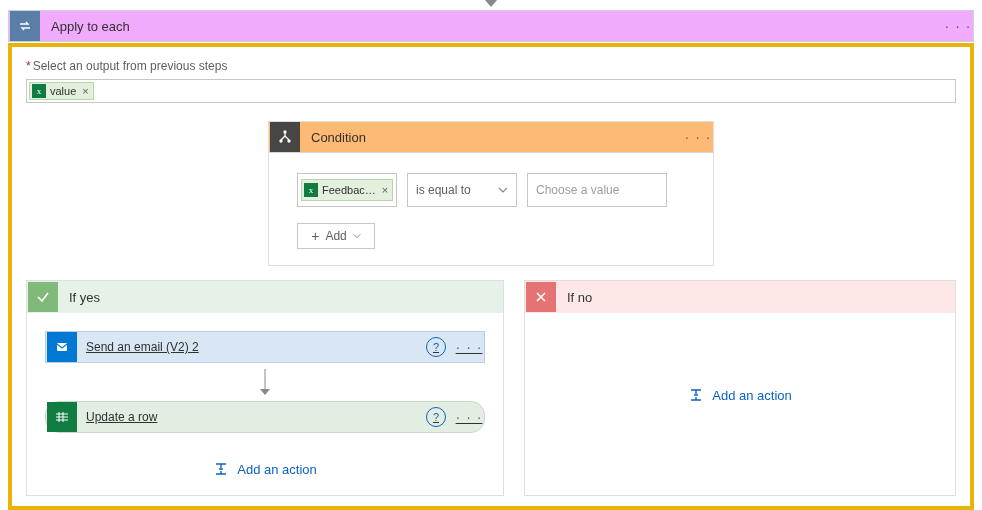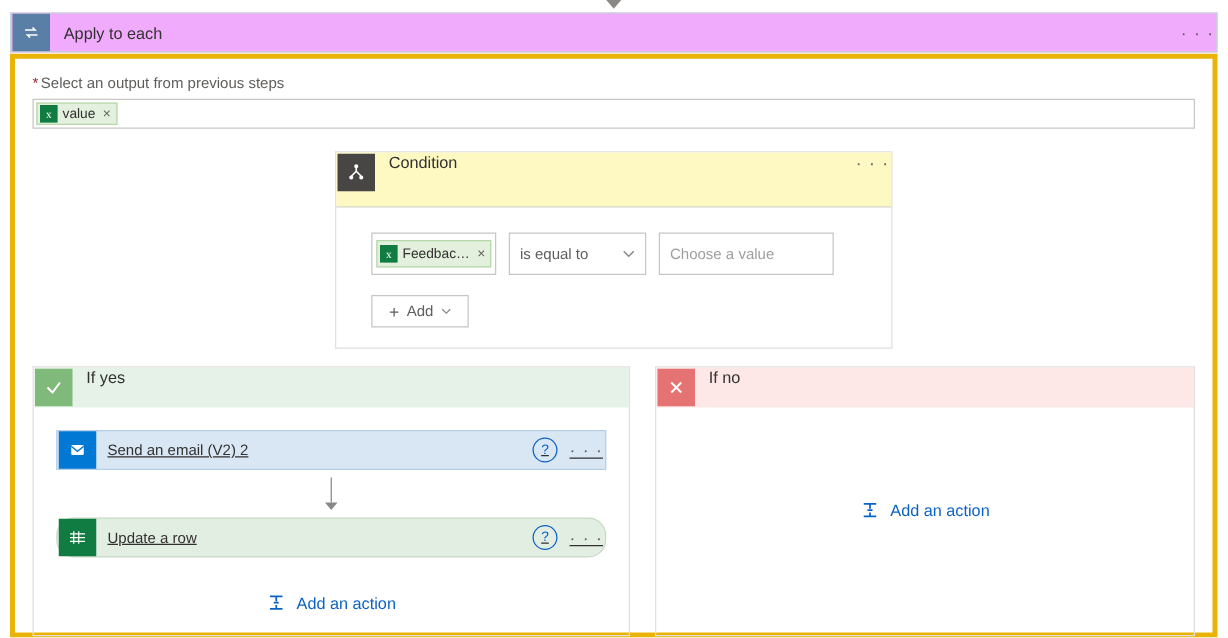--- a/index.html
+++ b/index.html
@@ -22,38 +22,38 @@
   .ate-body .label { font-size: 12px; color: #605e5c; margin-bottom: 6px; }
   .ate-body .label::before { content: "*"; color: #a4262c; margin-right: 2px; }
   .token-bar { border: 1px solid #c8c6c4; height: 24px; display: flex; align-items: center; padding: 2px; }
   .token { display: inline-flex; align-items: center; background: #e2f0dd; border: 1px solid #b6d7a8; padding: 1px 4px 1px 2px; height: 18px; font-size: 11px; color: #323130; }
   .token .xico { width: 14px; height: 14px; background: #107c41; margin-right: 4px; }
   .token .x { margin-left: 6px; color: #605e5c; font-size: 11px; }
   .token svg { display:block; }
 
   
   .cond-card { width: 446px; margin: 18px auto 0; border: 1px solid #e1dfdd; }
-  .cond-head { height: 44px; background: #fef9c3; border-bottom: 1px solid #d6d6d6; display: flex; }
+  .cond-head { height: 31px; background: #fdba74; border-bottom: 1px solid #d6d6d6; display: flex; align-items: center; }
   .cond-head .ico { width: 30px; height: 30px; background: #484644; margin: 1px; display: flex; align-items: center; justify-content: center; }
   .cond-head .title { flex: 1; padding: 0 10px; }
   .cond-head .dots { width: 30px; text-align: center; color: #605e5c; cursor: pointer; letter-spacing: 1px; font-size: 14px; }
   .cond-body { padding: 20px 28px 16px; }
   .cond-row { display: flex; gap: 10px; align-items: stretch; height: 34px; }
   .cond-val { width: 100px; border: 1px solid #c8c6c4; display: flex; align-items: center; padding: 3px; }
   .cond-val .token { flex:1; justify-content:flex-start; height: 22px; }
   .cond-op { width: 110px; border: 1px solid #c8c6c4; display: flex; align-items: center; color: #605e5c; font-size: 12px; padding: 0 8px; justify-content: space-between; }
   .cond-op .chev svg{display:block;}
   .cond-rhs { width: 140px; border: 1px solid #c8c6c4; display: flex; align-items: center; padding: 0 8px; color: #a19f9d; font-size: 12px; }
   .add-btn { margin-top: 16px; border: 1px solid #c8c6c4; height: 26px; width: 78px; display: inline-flex; align-items: center; justify-content: center; gap: 6px; color: #605e5c; font-size: 12px; cursor: pointer; }
   .add-btn .plus { font-size: 14px; line-height: 1; }
 
   
   .branches { display: flex; gap: 20px; margin: 14px 0 0; }
   .branch { flex: 1; border: 1px solid #e1dfdd; display: flex; flex-direction: column; }
-  .branch-head { height: 32px; display: flex; align-items: flex-start; }
+  .branch-head { height: 32px; display: flex; align-items: center; }
   .branch-yes .branch-head { background: #e6f2e7; }
   .branch-no  .branch-head { background: #fde7e7; }
   .branch-head .tile { width: 30px; height: 30px; margin: 1px; display: flex; align-items: center; justify-content: center; }
   .branch-yes .tile { background: #7fba7a; }
   .branch-no  .tile { background: #e57373; }
   .branch-head .title { padding: 0 10px; color: #323130; }
 
   .branch-body { padding: 18px 18px 18px; display: flex; flex-direction: column; align-items: center; }
 
   

